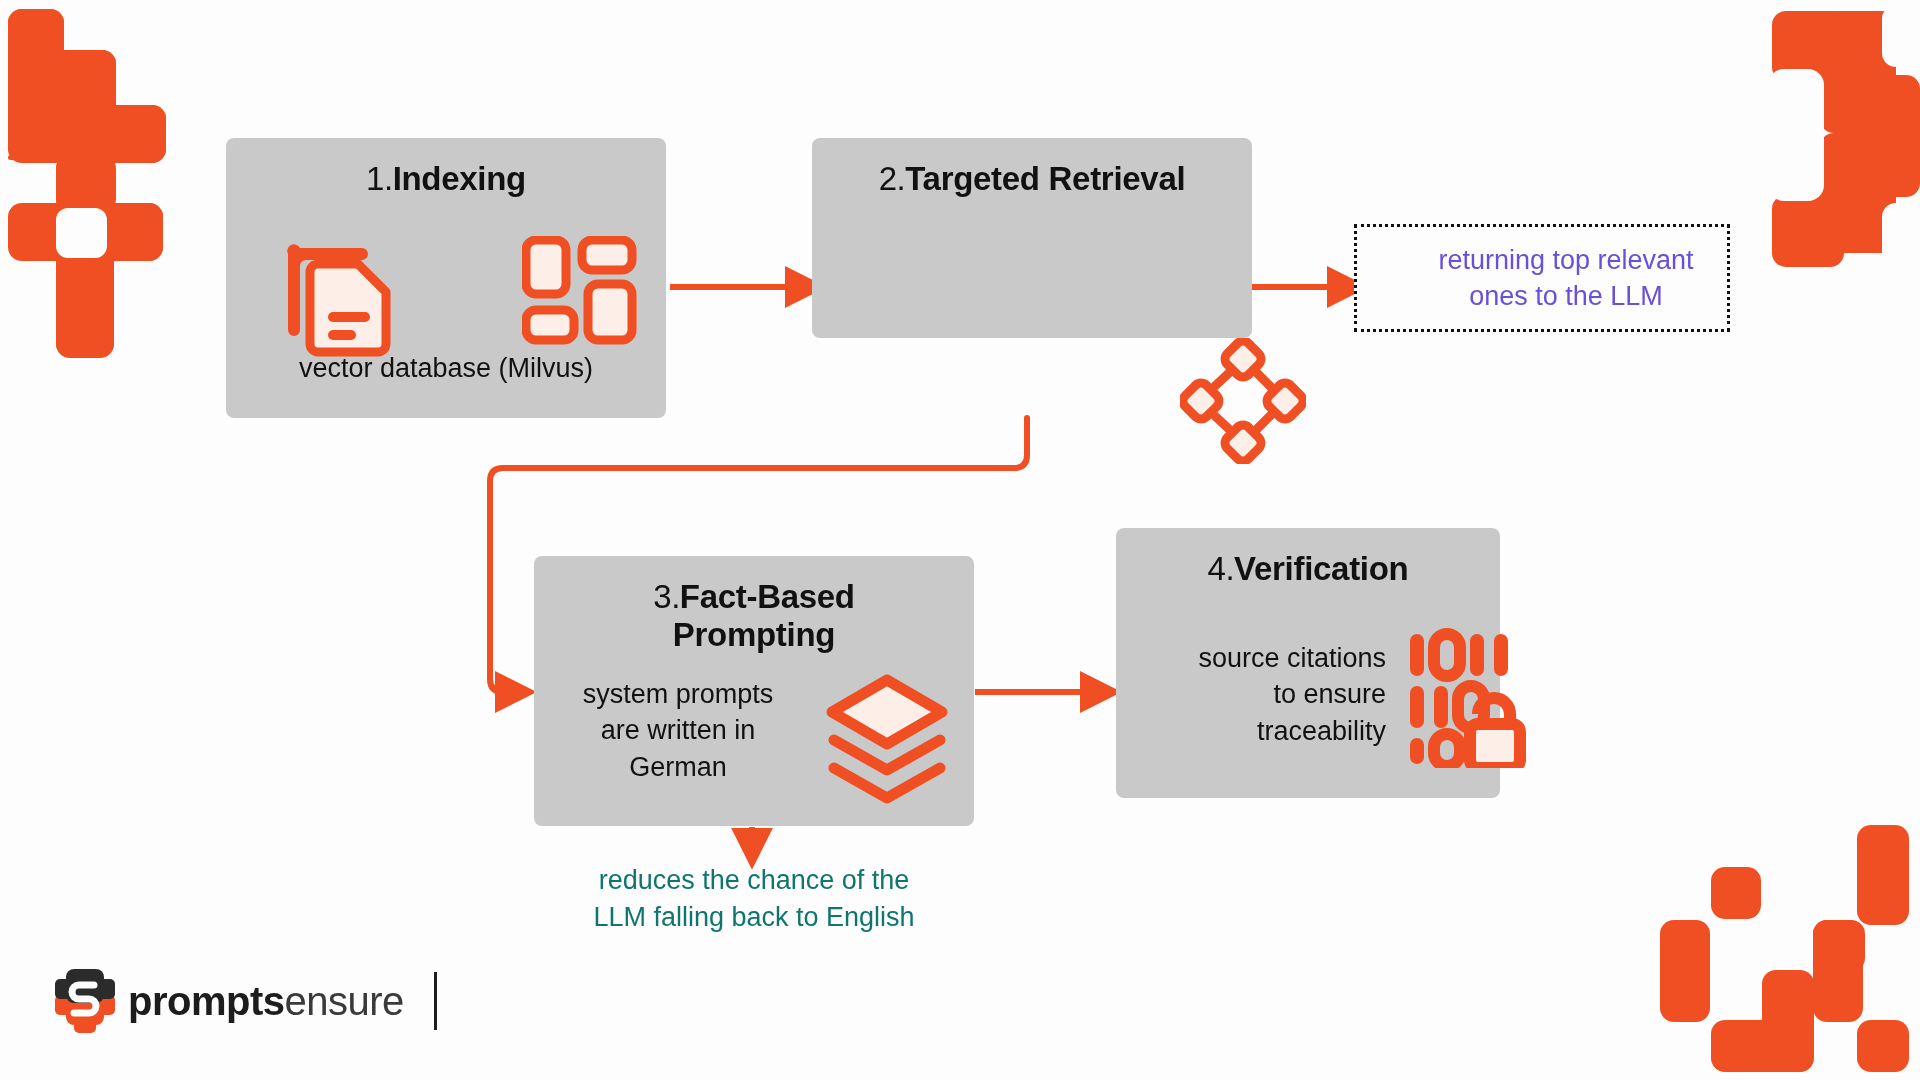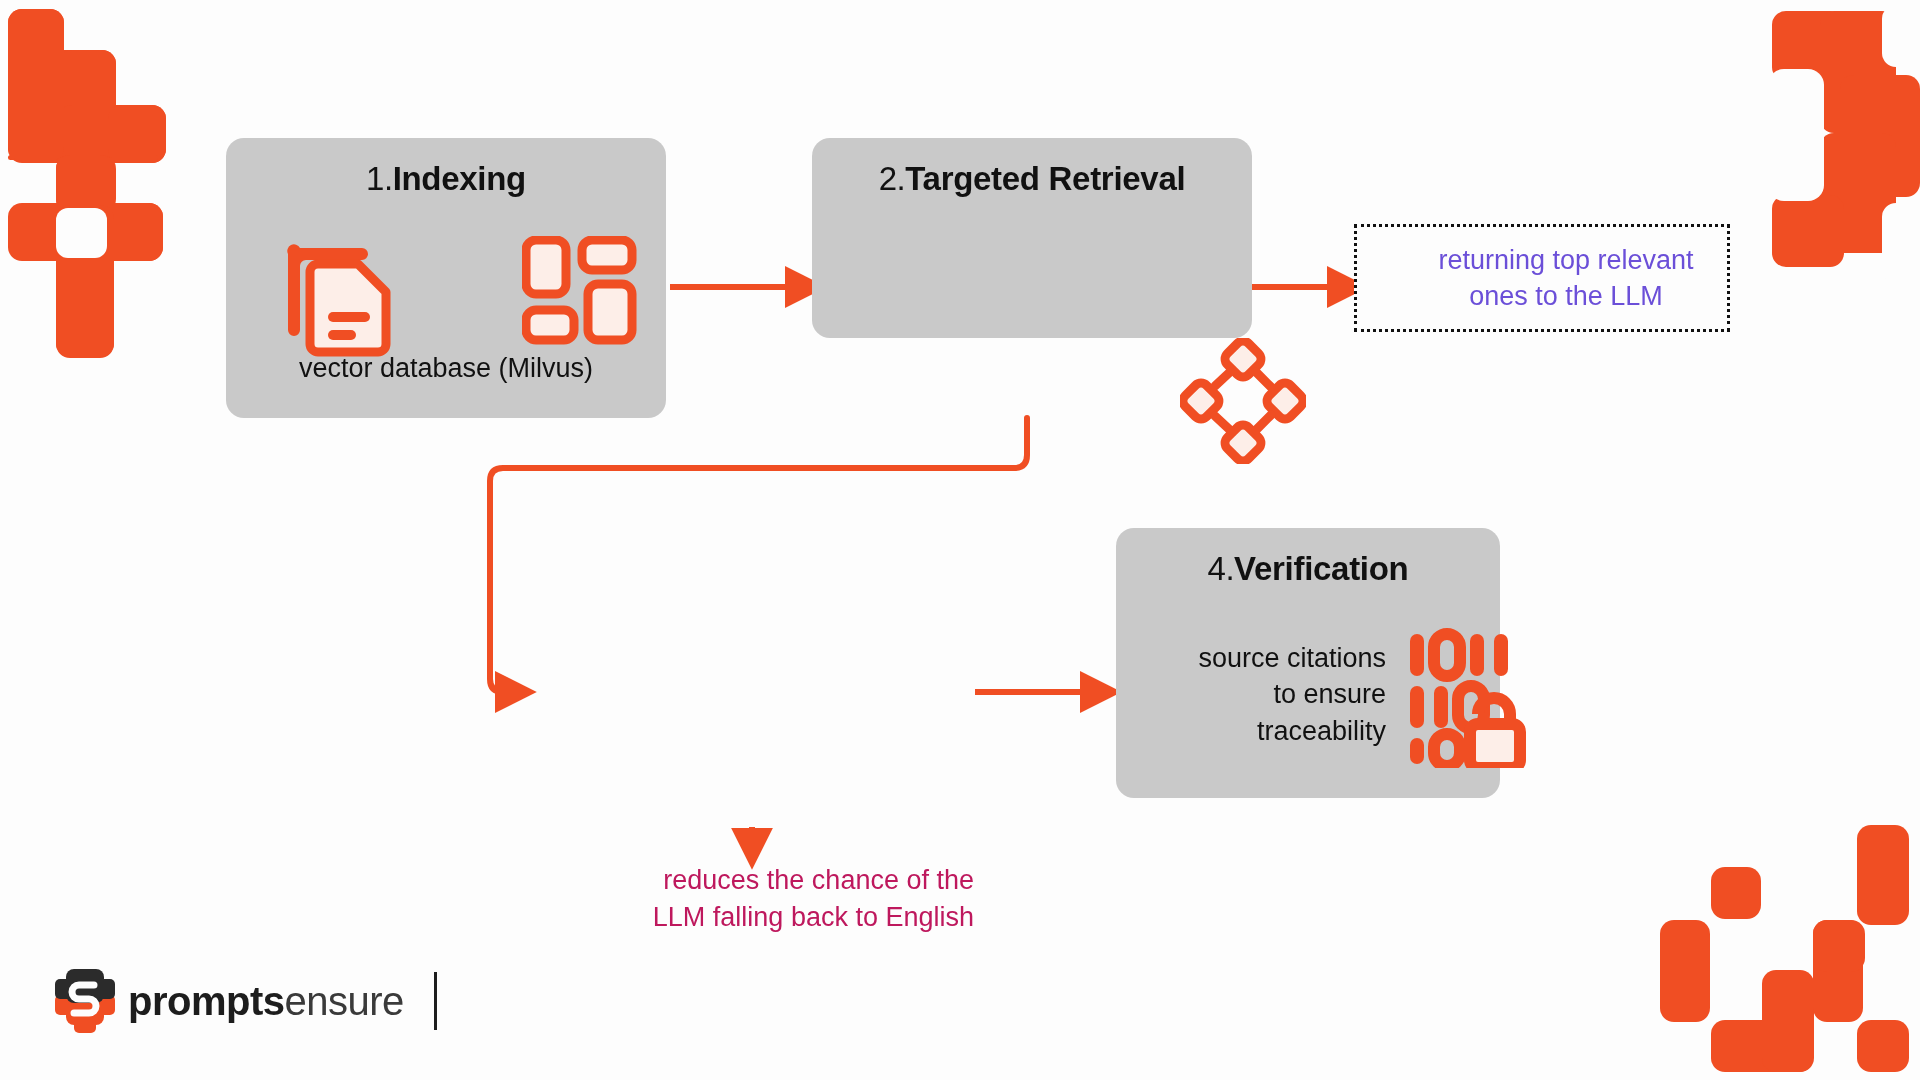--- a/index.html
+++ b/index.html
@@ -12,21 +12,21 @@
   #stage{position:absolute;inset:0;}
 
   
   .deco{position:absolute;}
   .px{position:absolute;background:#F04E23;border-radius:14px;}
 
   
   .box{
     position:absolute;
     background:#C9C9C9;
-    border-radius:18px;
+    border-radius:8px;
     box-sizing:border-box;
   }
   .box-title{
     position:absolute;
     left:0;right:0;
     text-align:center;
     color:#111;
     white-space:nowrap;
   }
   .box-title .num{font-weight:400;font-size:33px;letter-spacing:-.5px;}
@@ -50,21 +50,21 @@
     font-size:27px;
     line-height:1.35;
     box-sizing:border-box;
   }
 
   
   svg.wires{position:absolute;left:0;top:0;width:1920px;height:1080px;overflow:visible;}
 
   
   .caption{
-    position:absolute;text-align:right;color:#be185d;
+    position:absolute;text-align:center;color:#0f766e;
     font-size:27px;line-height:1.38;
   }
 
   
   .footer{position:absolute;display:flex;align-items:center;}
   .brand{font-size:40px;letter-spacing:-.5px;color:#1d1d1d;}
   .brand b{font-weight:700;}
   .brand span.light{font-weight:400;color:#3a3a3a;}
   .divider{width:3px;height:58px;background:#1d1d1d;margin:0 30px;}
   .footer-title{font-size:40px;color:#1d1d1d;font-weight:400;letter-spacing:-.3px;}
@@ -175,20 +175,35 @@
     <line x1="76" y1="34" x2="91" y2="49" stroke="#F04E23" stroke-width="9" stroke-linecap="round"></line>
     <line x1="35" y1="78" x2="50" y2="92" stroke="#F04E23" stroke-width="9" stroke-linecap="round"></line>
     <line x1="76" y1="92" x2="91" y2="77" stroke="#F04E23" stroke-width="9" stroke-linecap="round"></line>
   </svg>
 
   <div class="dotted" style="left:1354px;top:224px;width:376px;height:108px;">
     <span style="white-space:pre-line;margin-left:48px;">returning top relevant
 ones to the LLM</span>
   </div>
 
+  <div class="box" style="left:534px;top:556px;width:440px;height:270px;">
+    <div class="box-title" style="top:22px;left:20px;right:20px;white-space:normal;">
+      <span class="num">3.</span><span class="ttl" style="white-space:pre-line;">Fact-Based
+Prompting</span>
+    </div>
+    <div class="box-sub" style="left:14px;width:260px;top:120px;white-space:pre-line;">system prompts
+are written in
+German</div>
+
+    <svg style="position:absolute;left:288px;top:110px;" width="130" height="140" viewBox="0 0 130 140">
+      <path d="M65 14 L120 46 L65 78 L10 46 Z" fill="#FDEEE8" stroke="#F04E23" stroke-width="11" stroke-linejoin="round"></path>
+      <path d="M12 74 L65 104 L118 74" fill="none" stroke="#F04E23" stroke-width="11" stroke-linejoin="round" stroke-linecap="round"></path>
+      <path d="M12 102 L65 132 L118 102" fill="none" stroke="#F04E23" stroke-width="11" stroke-linejoin="round" stroke-linecap="round"></path>
+    </svg>
+  </div>
 
   <div class="box" style="left:1116px;top:528px;width:384px;height:270px;">
     <div class="box-title" style="top:22px;">
       <span class="num">4.</span><span class="ttl">Verification</span>
     </div>
     <div class="box-sub" style="left:18px;width:252px;top:112px;white-space:pre-line;text-align:right;">source citations
 to ensure
 traceability</div>
 
     <svg style="position:absolute;left:290px;top:100px;" width="130" height="140" viewBox="0 0 130 140">

